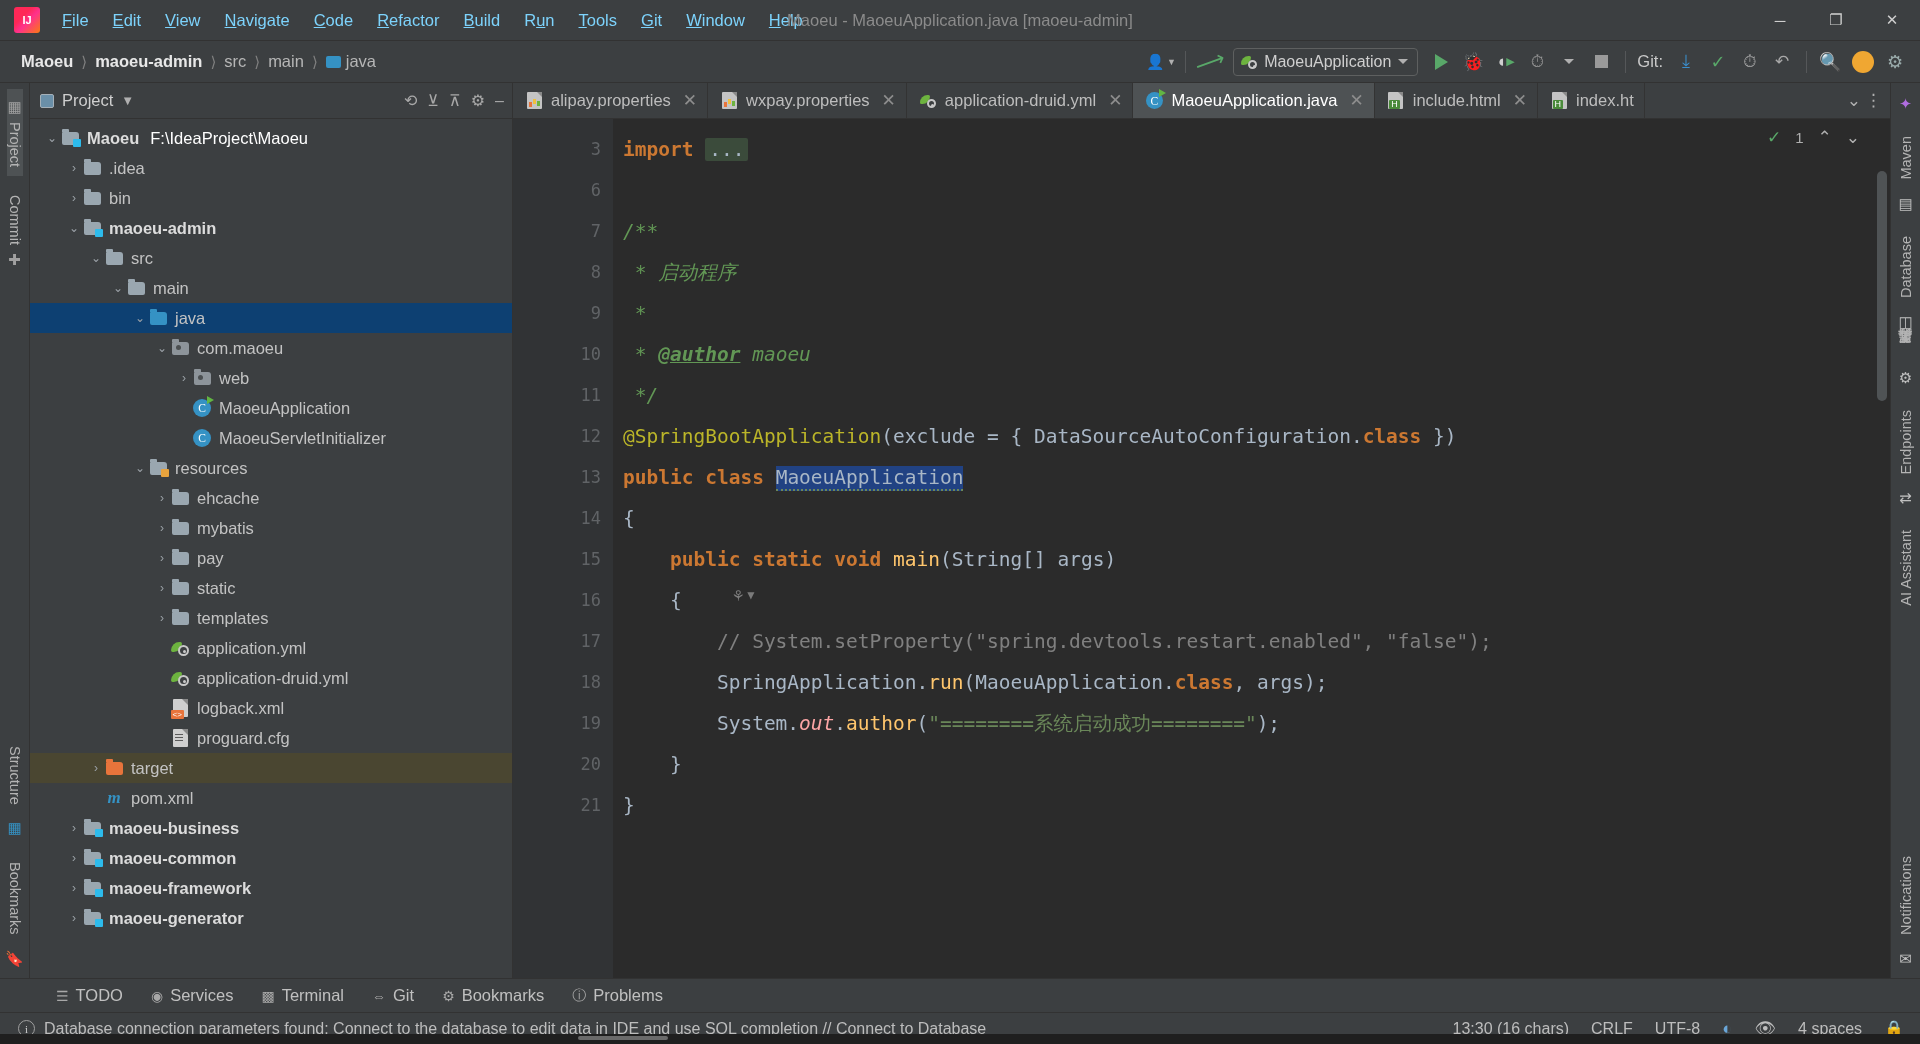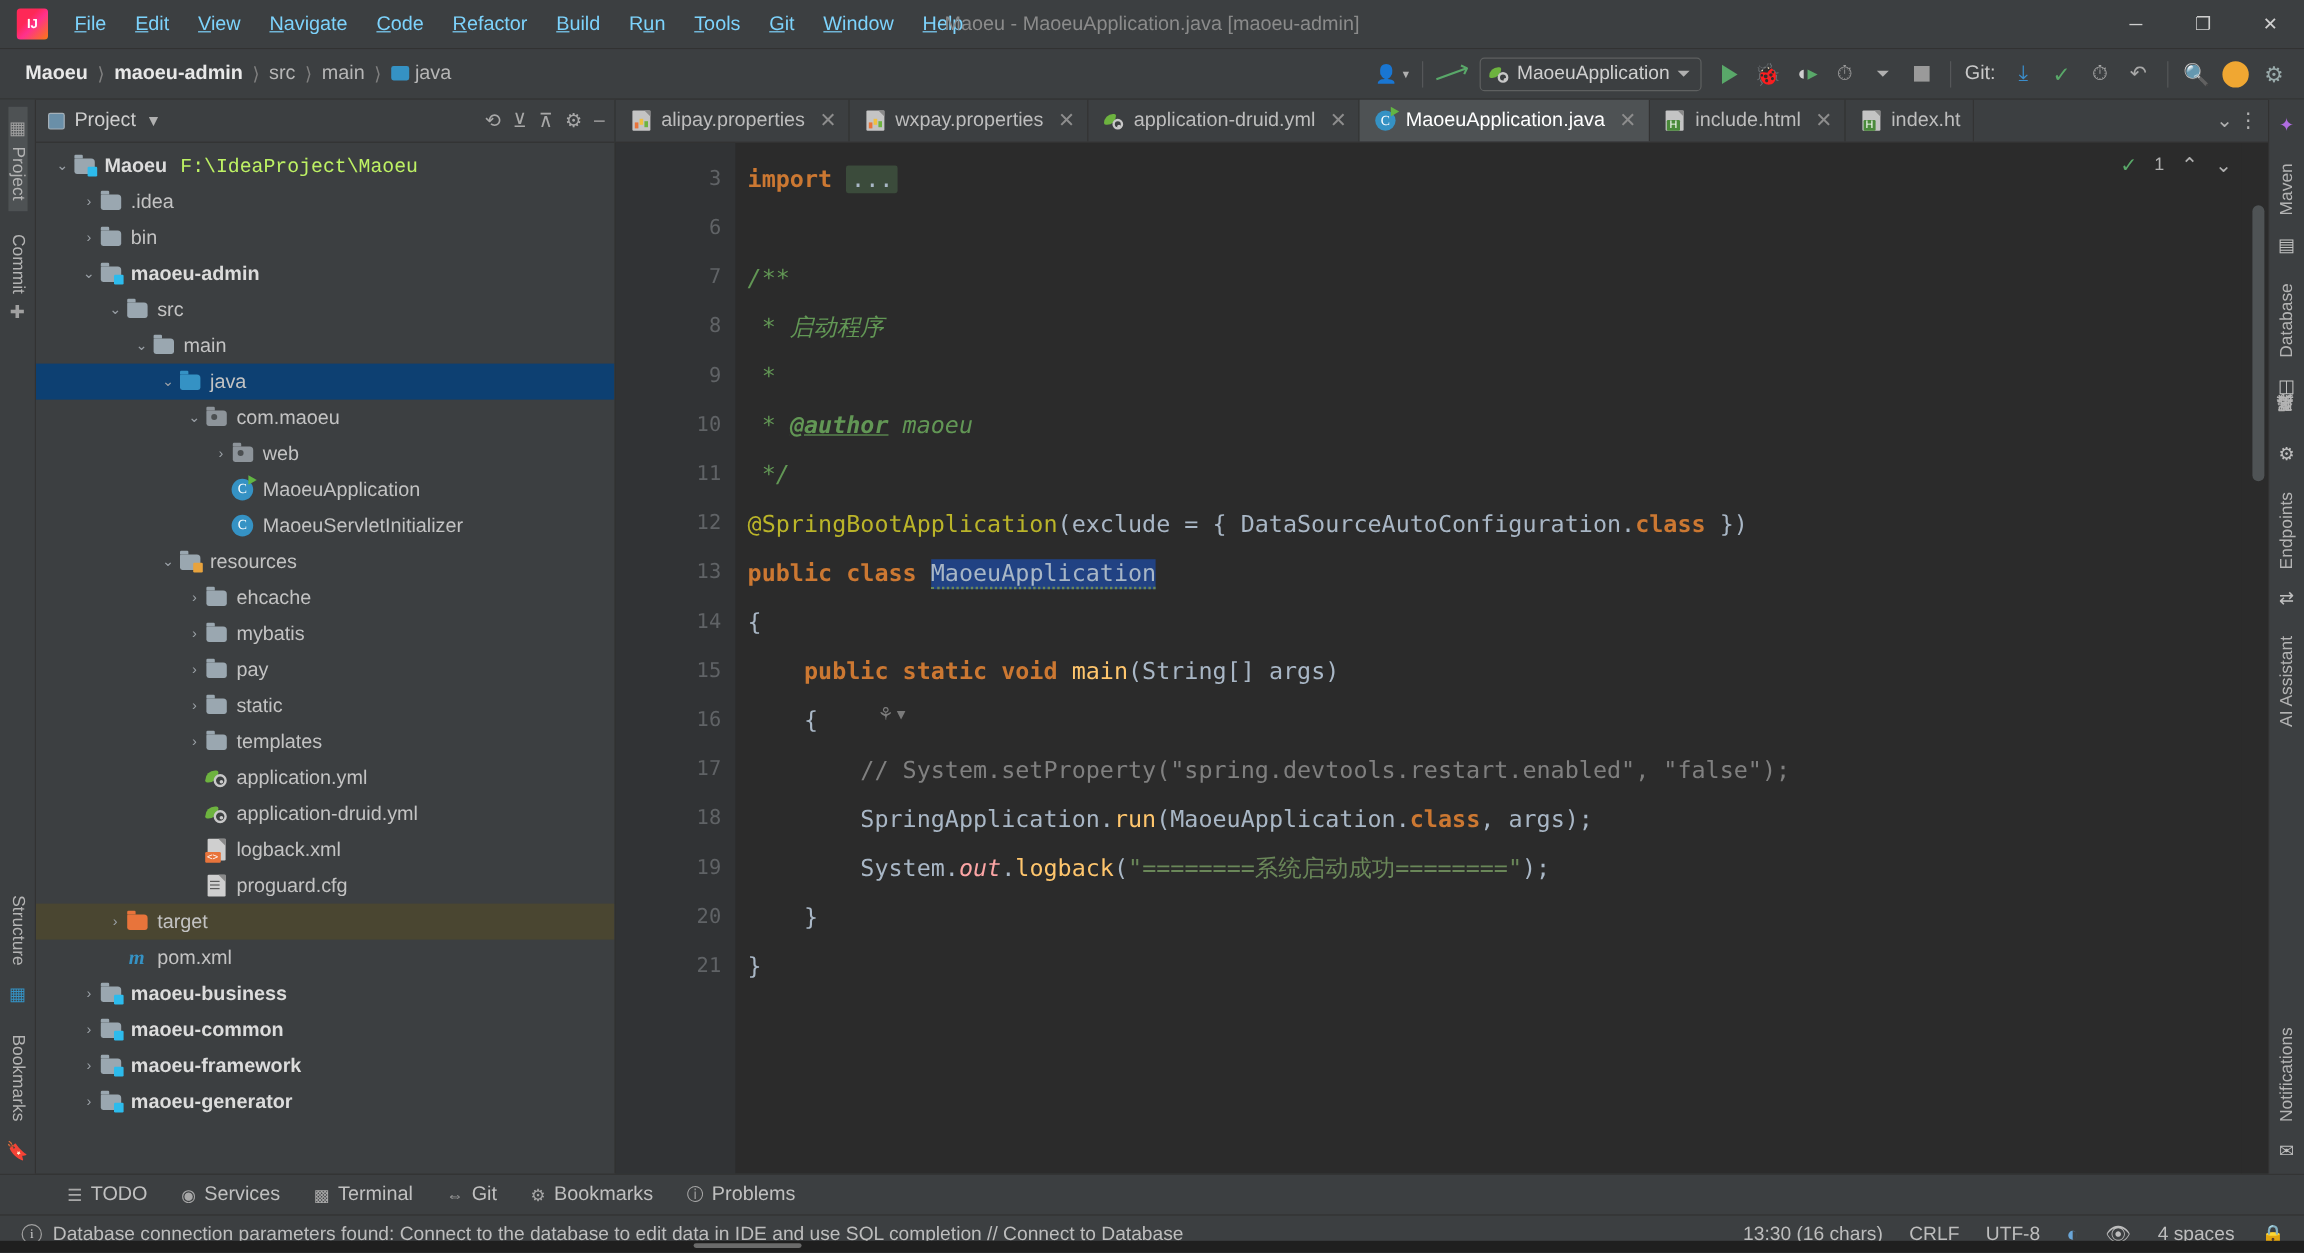--- a/index.html
+++ b/index.html
@@ -108,21 +108,21 @@
     white-space: nowrap; padding-right: 6px;
   }
   .trow.sel { background: #0d4072; }
   .trow.tgt { background: #4a4631; }
   .trow .arrow {
     width: 16px; display: inline-flex; align-items: center; justify-content: center;
     color: #9aa0a6; font-size: 12px; flex: 0 0 16px;
   }
   .trow .ic { width: 20px; flex: 0 0 20px; margin-right: 7px; display: inline-flex; align-items: center; justify-content: center; }
   .trow .lbl.bold { font-weight: bold; color: #dcdcdc; }
-  .trow .path { color: #bef264; margin-left: 11px; font-weight: normal; font-family: Liberation Mono, monospace; }
+  .trow .path { color: #ffffff; margin-left: 11px; font-weight: normal; }
   .folder { width: 17px; height: 13px; background: #9aa7b0; border-radius: 1px 3px 2px 2px; position: relative; }
   .folder::before { content:""; position:absolute; left:0; top:-3px; width:7px; height:3px; background:#9aa7b0; border-radius:1px 1px 0 0; }
   .folder.blue { background: #3592c4; }
   .folder.blue::before { background: #3592c4; }
   .folder.orange { background: #e8743b; }
   .folder.orange::before { background: #e8743b; }
   .folder .badge { position:absolute; right:-2px; bottom:-2px; width:8px; height:8px; background:#2dbbec; border-radius:1px;}
   .folder .badge.res { background:#e8a33d; }
   .pkg { width: 17px; height: 13px; background: #8d949a; border-radius: 1px 3px 2px 2px; position: relative; }
   .pkg::before { content:""; position:absolute; left:0; top:-3px; width:7px; height:3px; background:#8d949a; border-radius:1px 1px 0 0; }
@@ -699,21 +699,21 @@
             <div class="cline"><span class="jdoc"> *</span></div>
             <div class="cline"><span class="jdoc"> * <span class="jdoc-tag">@author</span> maoeu</span></div>
             <div class="cline"><span class="jdoc"> */</span></div>
             <div class="cline"><span class="ann">@SpringBootApplication</span><span class="type">(exclude = { DataSourceAutoConfiguration.</span><span class="kw">class</span><span class="type"> })</span></div>
             <div class="cline"><span class="kw">public class</span> <span class="sel-tok squig">MaoeuApplication</span></div>
             <div class="cline"><span class="type">{</span></div>
             <div class="cline">    <span class="kw">public static void</span> <span class="mth">main</span><span class="type">(String[] args)</span></div>
             <div class="cline">    <span class="type">{</span></div>
             <div class="cline">        <span class="cmt">// System.setProperty("spring.devtools.restart.enabled", "false");</span></div>
             <div class="cline">        <span class="type">SpringApplication.</span><span class="mth">run</span><span class="type">(MaoeuApplication.</span><span class="kw">class</span><span class="type">, args);</span></div>
-            <div class="cline">        <span class="type">System.</span><span class="fld">out</span><span class="type">.</span><span class="mth">logback</span><span class="type">(</span><span class="str">"========系统启动成功========"</span><span class="type">);</span></div>
+            <div class="cline">        <span class="type">System.</span><span class="fld">out</span><span class="type">.</span><span class="mth">author</span><span class="type">(</span><span class="str">"========系统启动成功========"</span><span class="type">);</span></div>
             <div class="cline">    <span class="type">}</span></div>
             <div class="cline"><span class="type">}</span></div>
           </div>
         <div class="editor-right-strip">
           <div class="scroll-thumb"></div>
         </div>
         <div class="err-badge">
           <span class="chk">✓</span>
           <span>1</span>
           <span style="font-size:17px;">⌃</span>

